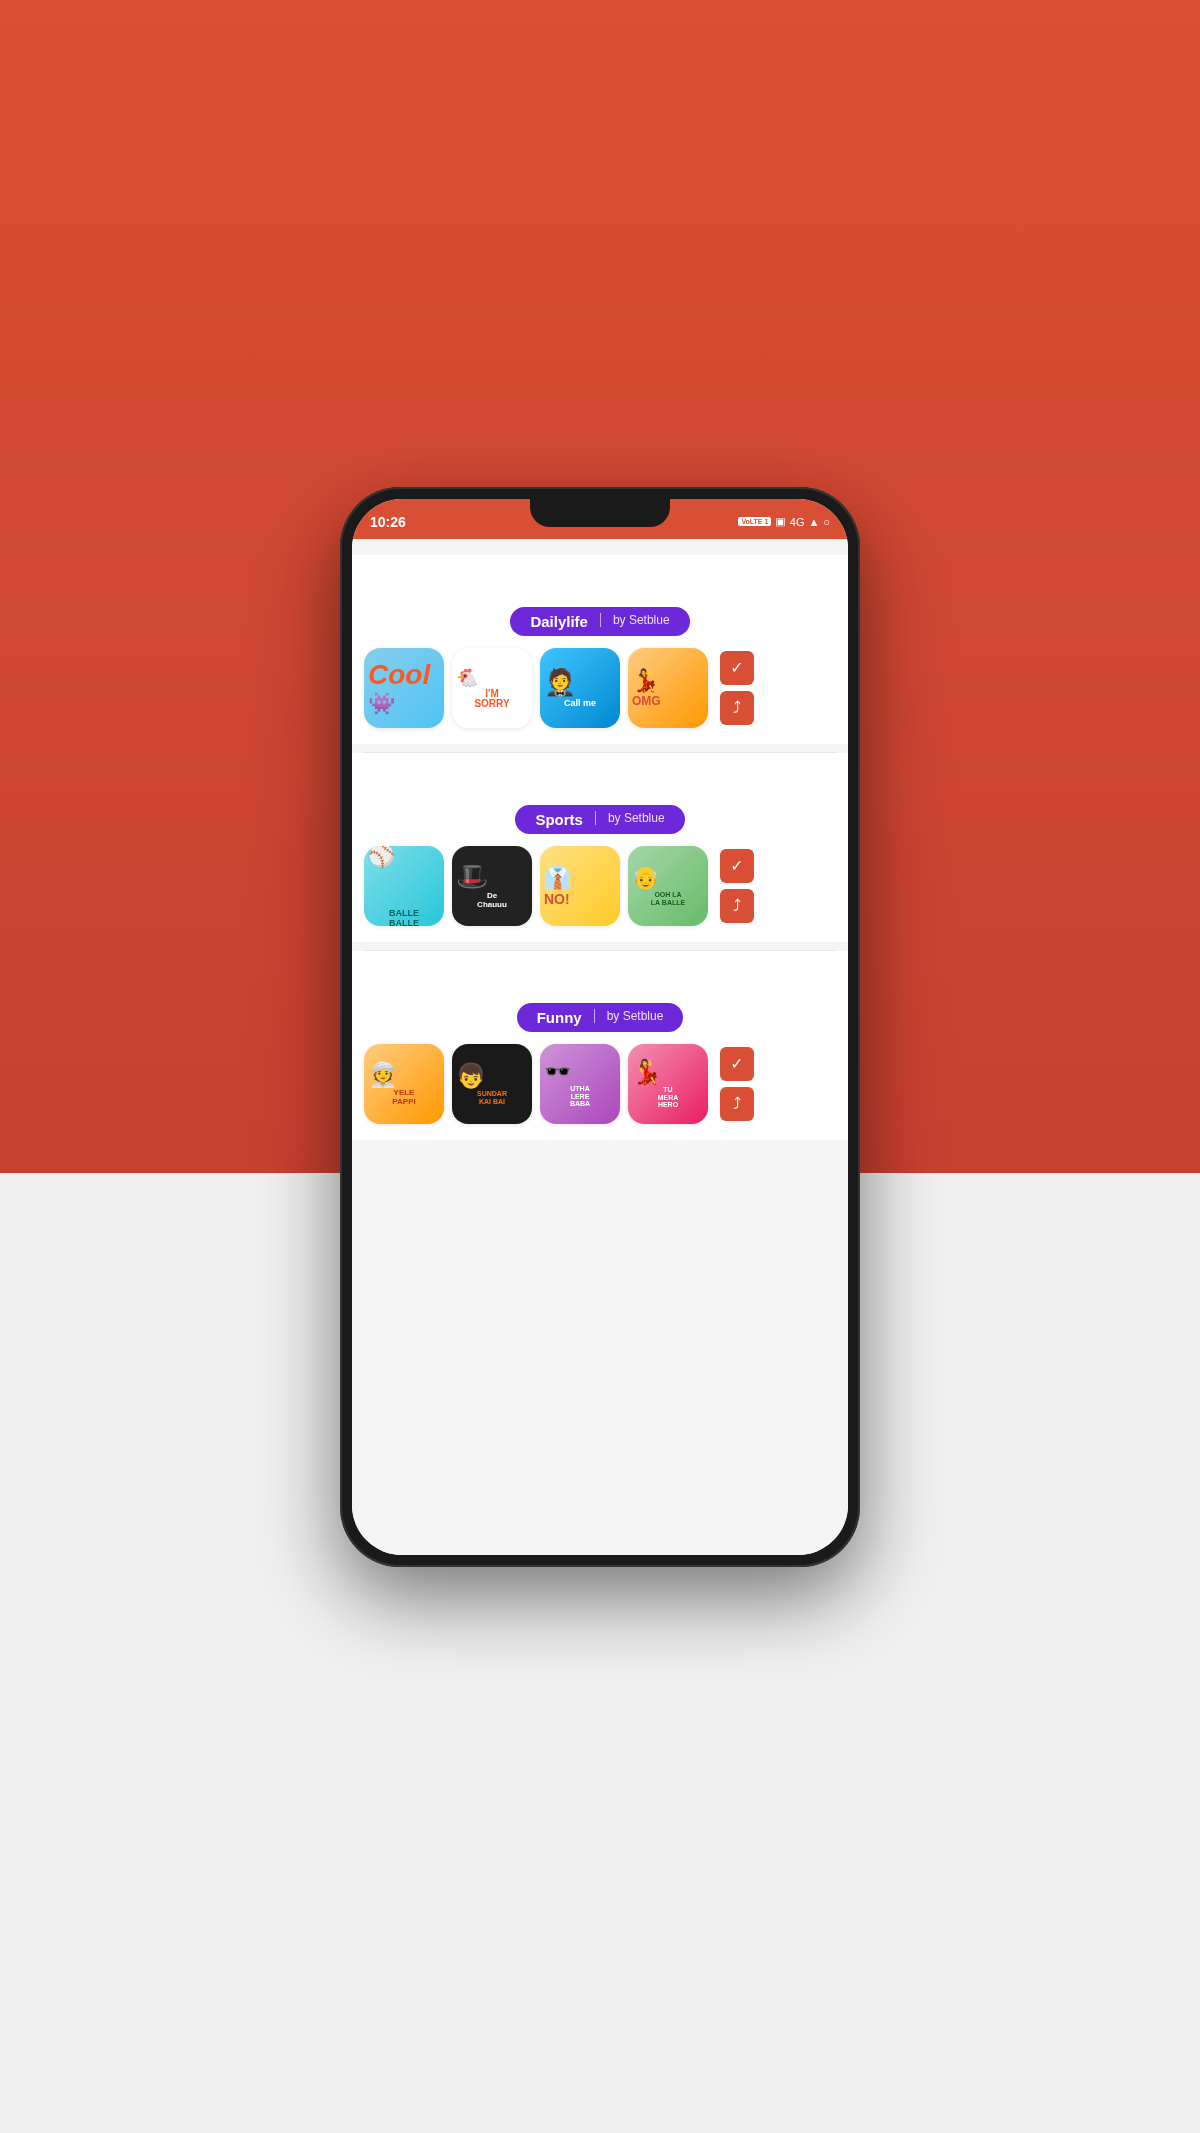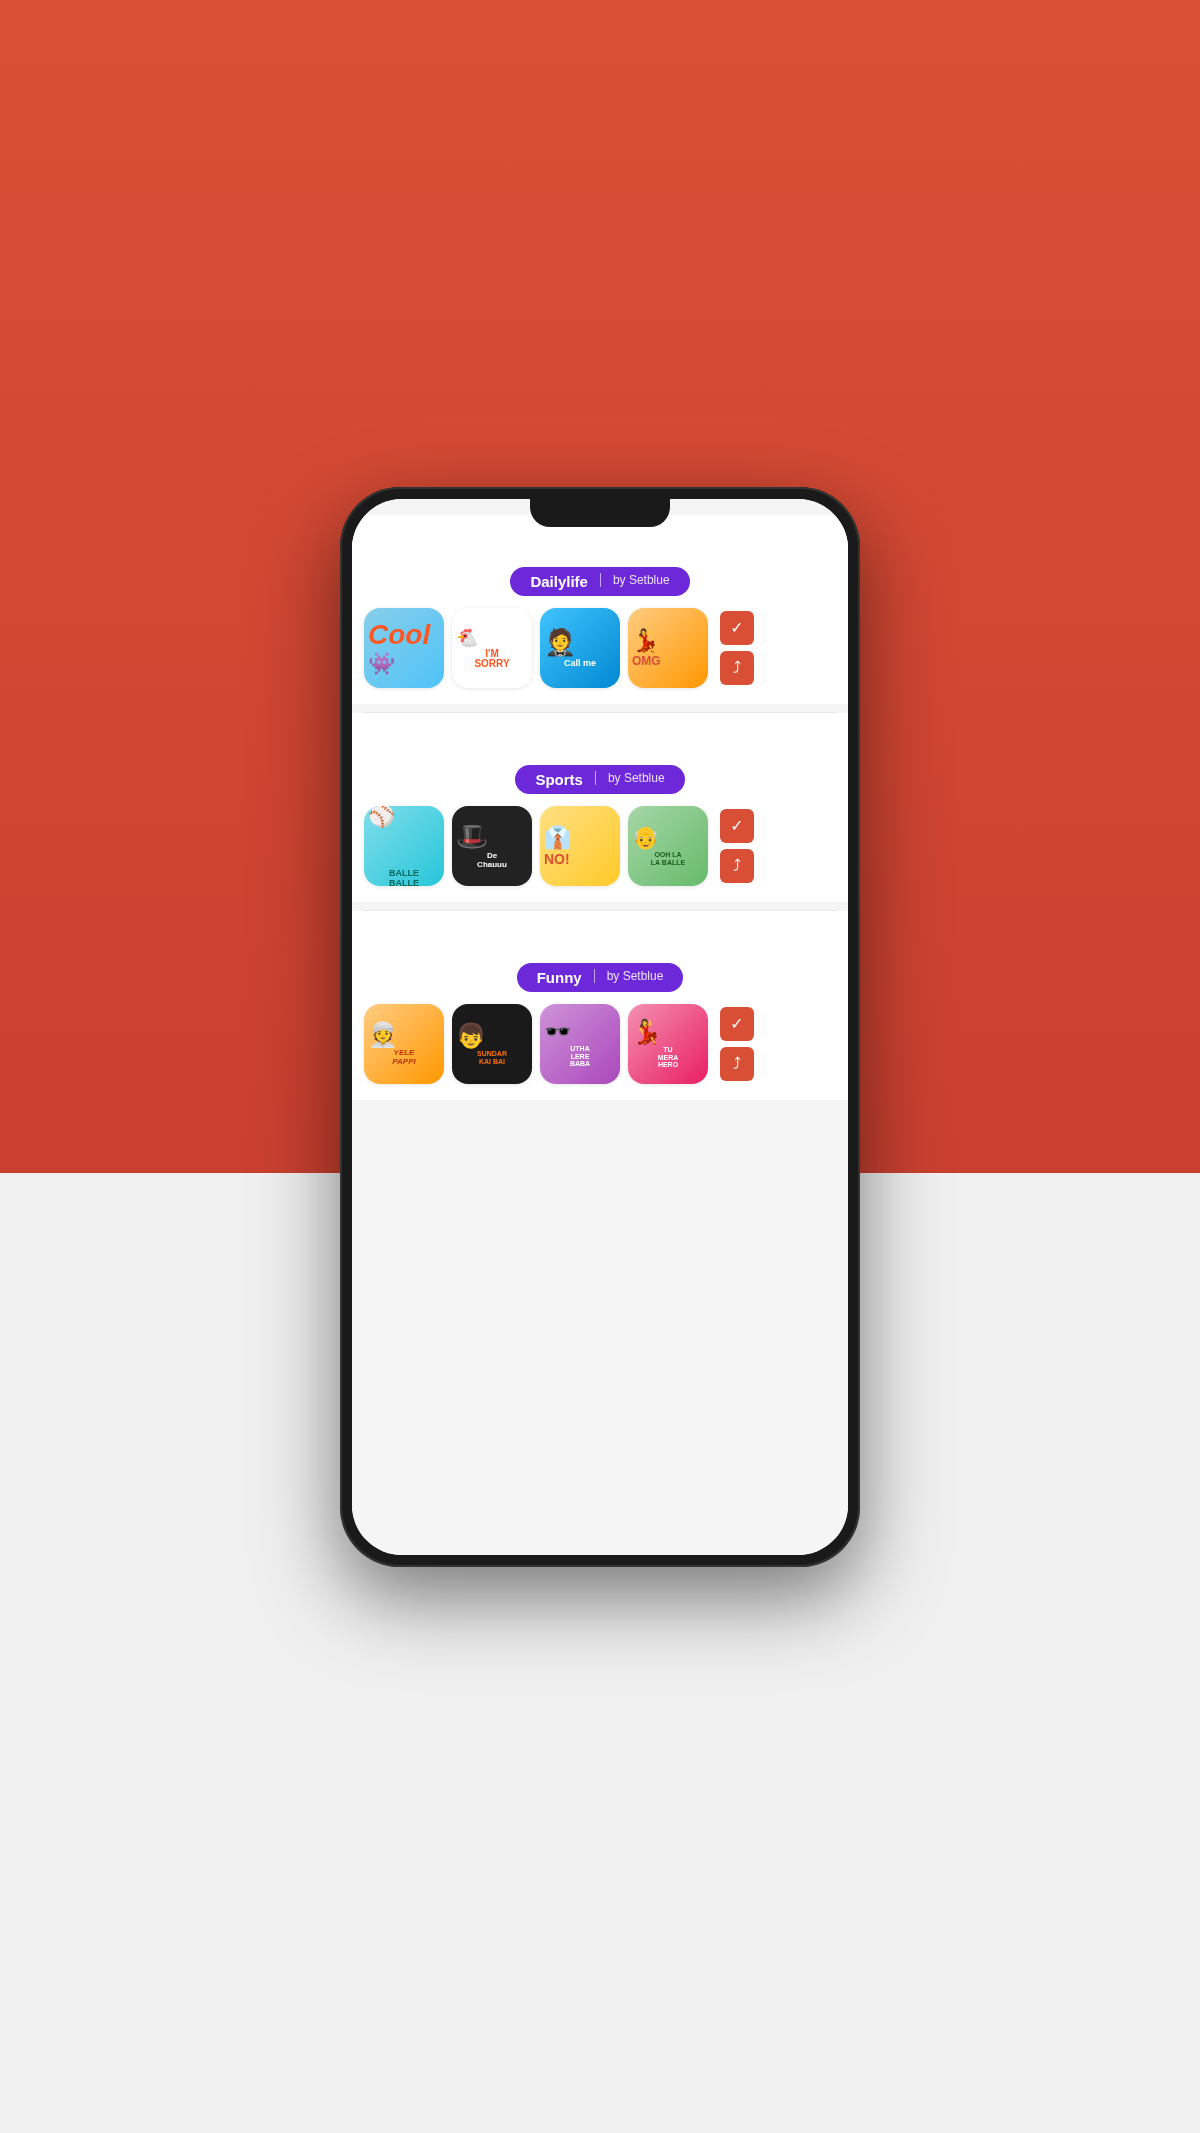--- a/index.html
+++ b/index.html
@@ -287,20 +287,30 @@
     }
   </style>
 </head>
 <body>
 
 <div class="phone-outer">
   <div class="phone-inner">
 
     <div class="notch"></div>
 
+    <div class="status-bar">
+      <span class="status-time">10:26</span>
+      <div class="status-icons">
+        <span class="volte-badge">VoLTE 1</span>
+        <span class="status-icon-text">▣</span>
+        <span class="status-icon-text">4G</span>
+        <span class="status-icon-text">▲</span>
+        <span class="status-icon-text">○</span>
+      </div>
+    </div>
 
 
     <div class="content">
 
       <div class="sticker-pack">
         <div class="pack-header-row">
           <div class="pack-title-badge">
             <span>Dailylife</span>
             <div class="pack-divider"></div>
             <span class="pack-by">by Setblue</span>
@@ -406,21 +416,21 @@
             <span>Funny</span>
             <div class="pack-divider"></div>
             <span class="pack-by">by Setblue</span>
           </div>
         </div>
         <div class="stickers-row">
 
           <div class="sticker-item sticker-yele">
             <div class="sticker-content">
               <span style="font-size:24px;">👳</span>
-              <span style="font-size:8px; font-weight:900; color:#bf360c; text-align:center; line-height:1.1;font-style:italic;">YELE<br>PAPPI</span>
+              <span style="font-size:8px; font-weight:900; color:#bf360c; text-align:center; line-height:1.1;">YELE<br>PAPPI</span>
             </div>
           </div>
 
           <div class="sticker-item sticker-sundar">
             <div class="sticker-content">
               <span style="font-size:24px;">👦</span>
               <span style="font-size:7px; font-weight:900; color:#ff6f00; text-align:center; line-height:1.1;">SUNDAR<br>KAI BAI</span>
             </div>
           </div>
 

